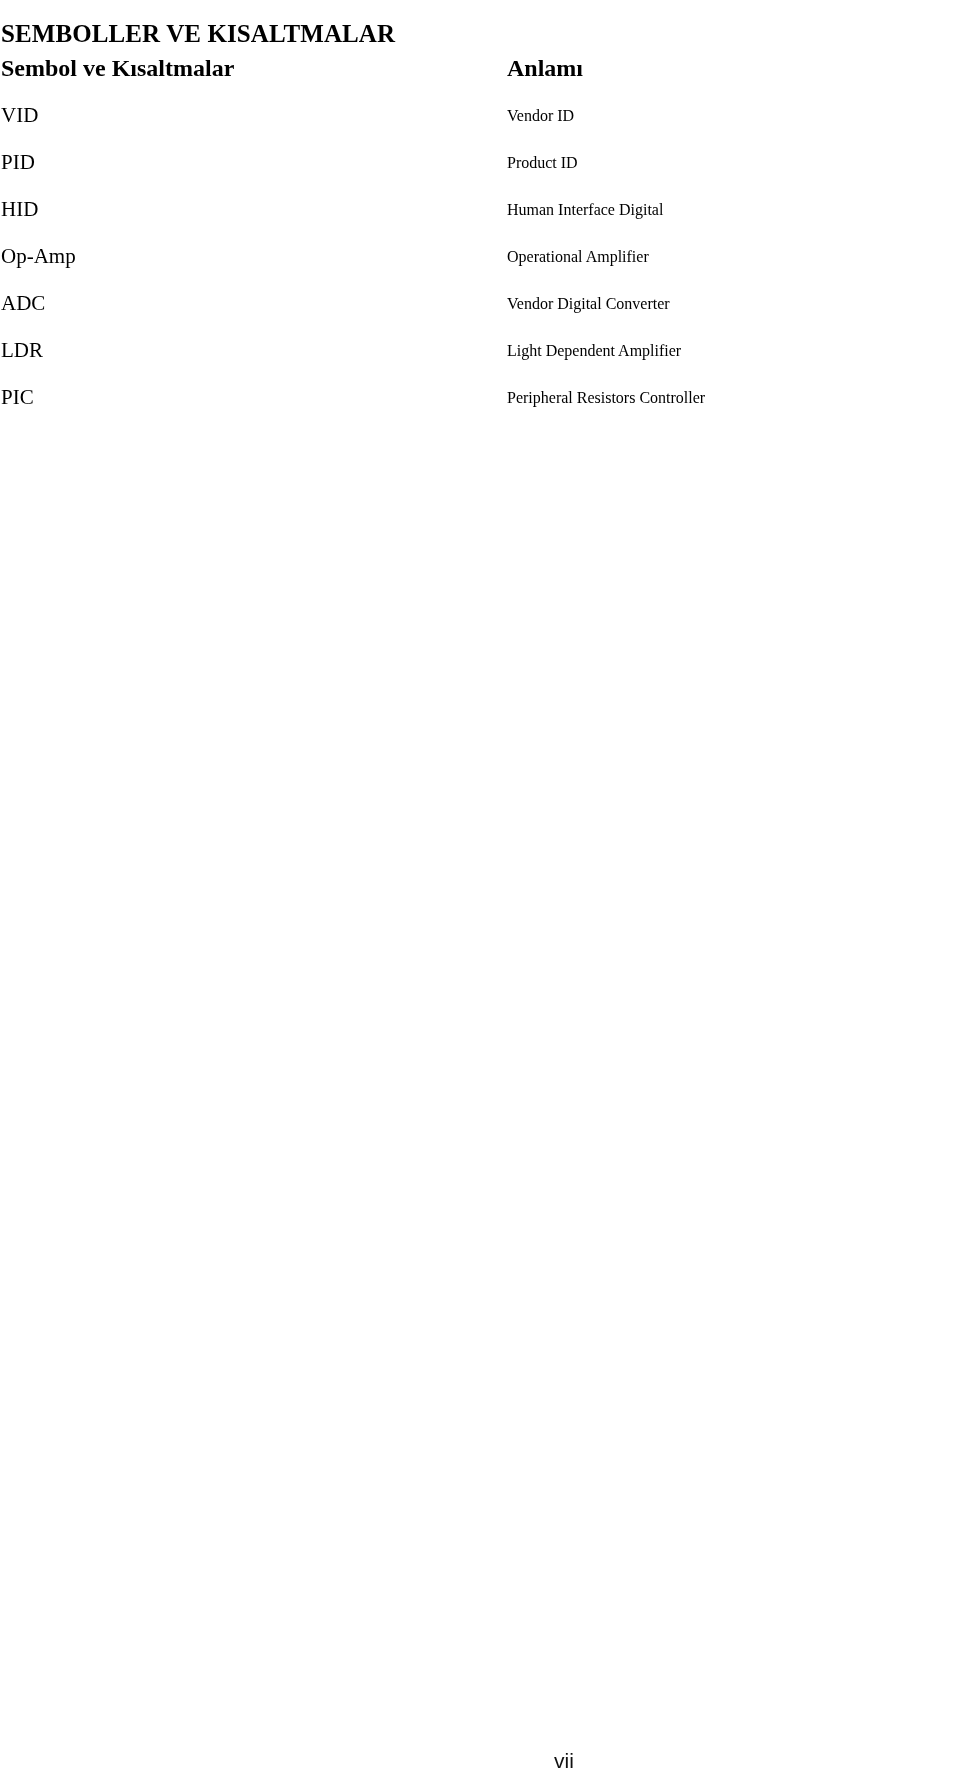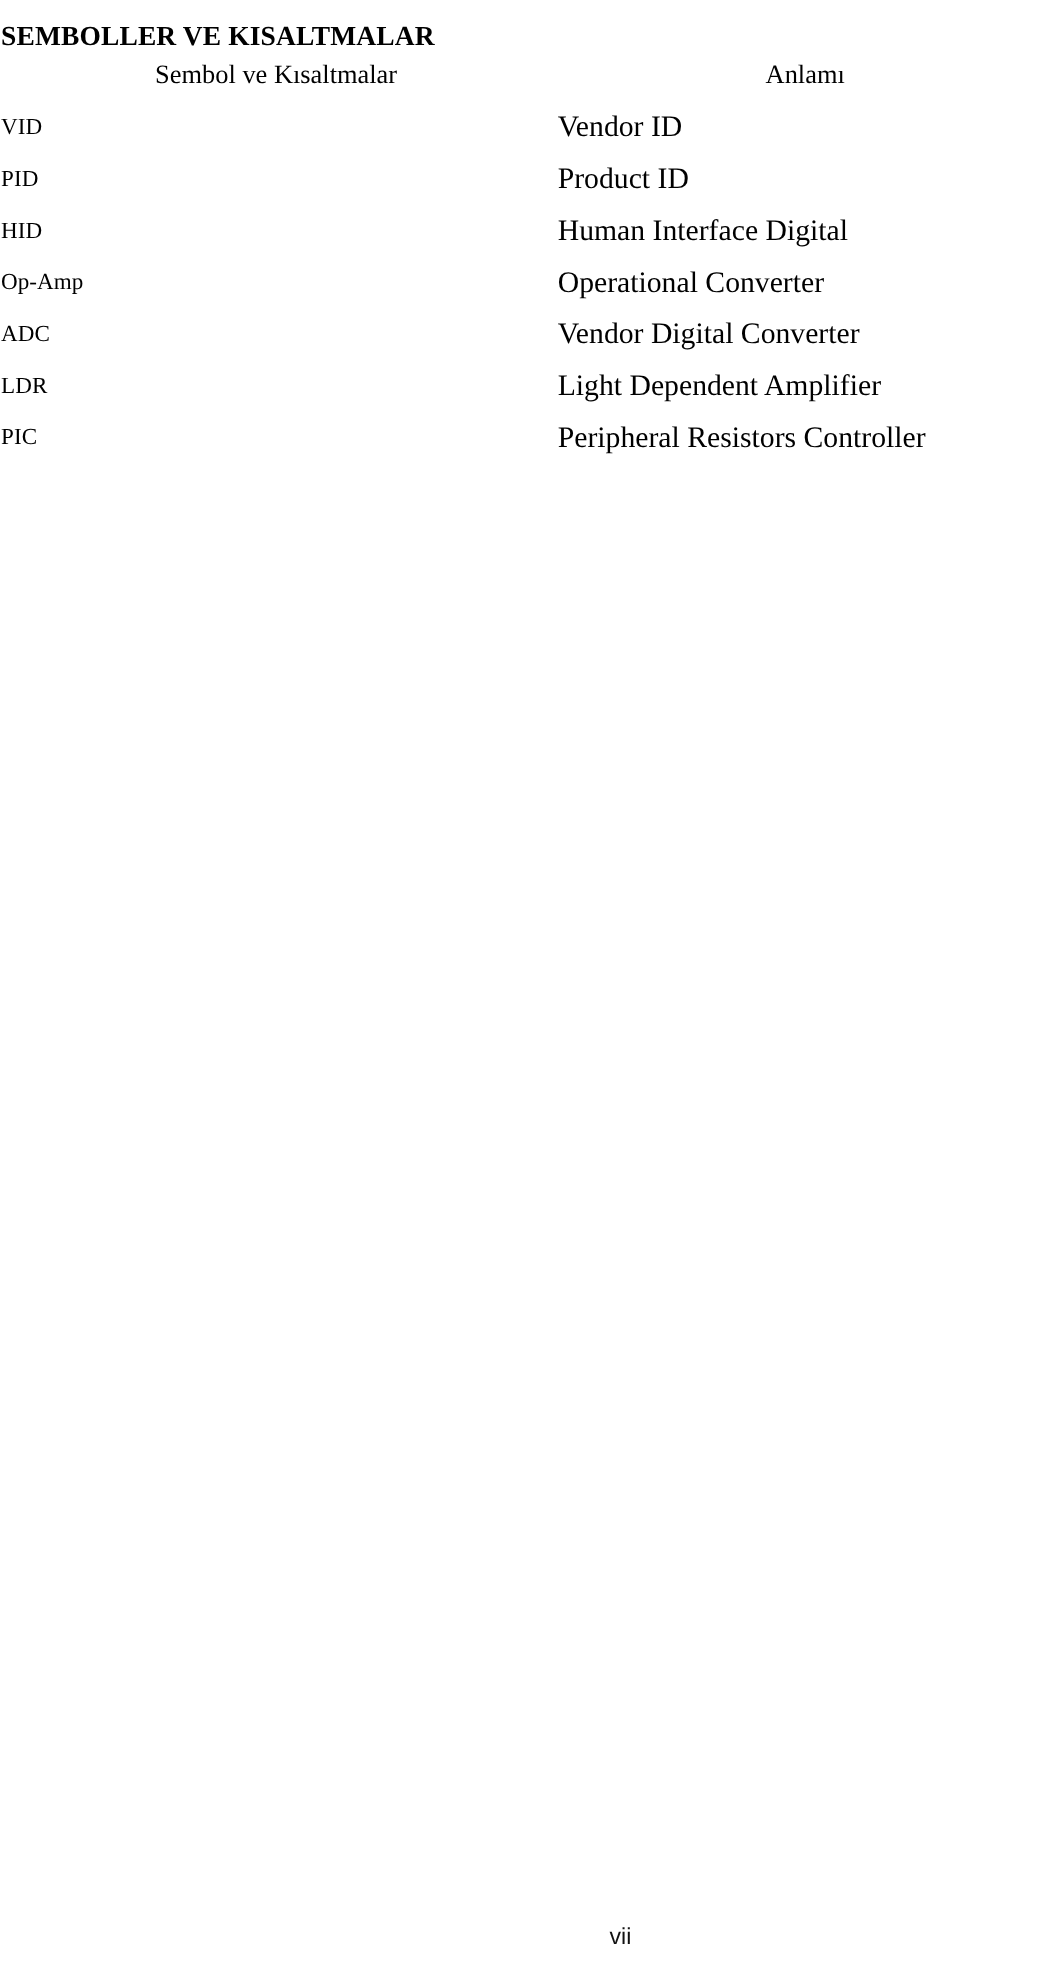--- a/index.html
+++ b/index.html
@@ -61,30 +61,29 @@
     font-size: 21px;
     line-height: 47px;
     white-space: nowrap;
   }
 
   .col-meaning {
     position: absolute;
     left: 507px;
     top: 0;
     width: 450px;
-    font-size: 27px;
+    font-size: 16px;
     line-height: 47px;
     white-space: nowrap;
   }
 
   .abbr-row.header .col-symbol,
   .abbr-row.header .col-meaning {
-    font-weight: normal;
+    font-weight: bold;
     font-size: 24px;
-    text-align: center;
   }
 
   
   .page-number {
     position: absolute;
     left: 0;
     top: 1748px;
     width: 1128px;
     text-align: center;
     font-family: "Liberation Sans", "DejaVu Sans", sans-serif;
@@ -117,21 +116,21 @@
       <div class="col-meaning">Product ID</div>
     </div>
 
     <div class="abbr-row">
       <div class="col-symbol">HID</div>
       <div class="col-meaning">Human Interface Digital</div>
     </div>
 
     <div class="abbr-row">
       <div class="col-symbol">Op-Amp</div>
-      <div class="col-meaning">Operational Converter</div>
+      <div class="col-meaning">Operational Amplifier</div>
     </div>
 
     <div class="abbr-row">
       <div class="col-symbol">ADC</div>
       <div class="col-meaning">Vendor Digital Converter</div>
     </div>
 
     <div class="abbr-row">
       <div class="col-symbol">LDR</div>
       <div class="col-meaning">Light Dependent Amplifier</div>

